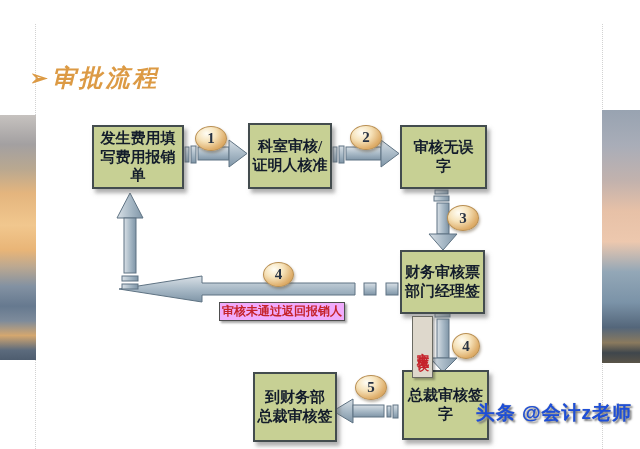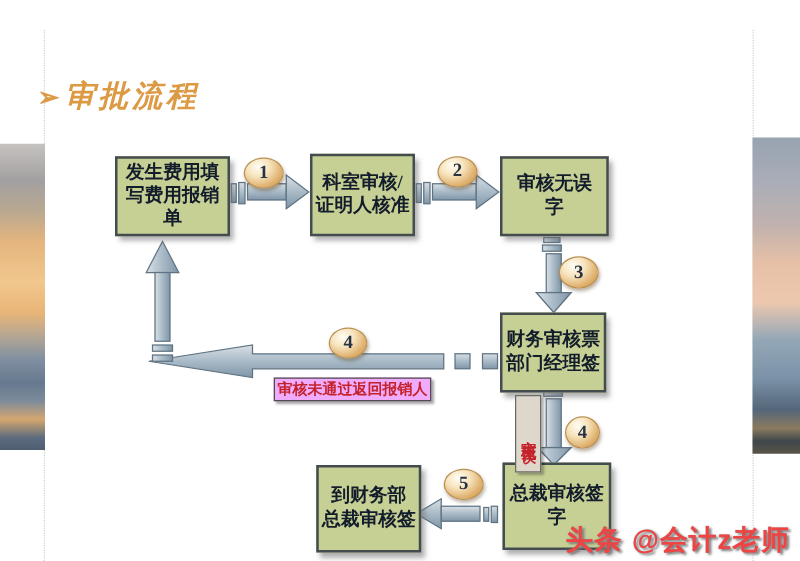--- a/index.html
+++ b/index.html
@@ -37,22 +37,22 @@
     font-family:"Liberation Serif",serif;font-weight:bold;font-size:15px;color:#273243;}
 
   .note{position:absolute;z-index:6;display:flex;align-items:center;justify-content:center;
     font-family:"Liberation Serif",serif;font-weight:bold;font-size:12px;color:#c5232b;}
   .note-reject{left:219px;top:302px;width:124px;height:17px;background:#f0abfc;
     border:1px solid #4e4e4e;box-shadow:2px 2px 2px rgba(0,0,0,.35);}
   .note-approve{left:412px;top:316px;width:19px;height:60px;background:#ded8cc;
     border:1px solid #6b6b63;box-shadow:2px 2px 2px rgba(0,0,0,.3);
     writing-mode:vertical-rl;text-orientation:upright;letter-spacing:2px;}
 
-  .watermark{position:absolute;right:8px;top:417px;z-index:7;
-    font-weight:bold;font-size:22px;color:#ef4444;letter-spacing:1px;
+  .watermark{position:absolute;right:8px;top:400px;z-index:7;
+    font-weight:bold;font-size:19px;color:#1d4ed8;letter-spacing:1px;
     text-shadow:2px 2px 2px #7a7a7a,0 0 1px #9a9a9a;}
 </style>
 </head>
 <body>
 
 <div class="slide">
 
   <div class="guide" style="left:35px"></div>
   <div class="guide" style="left:602px"></div>
 

